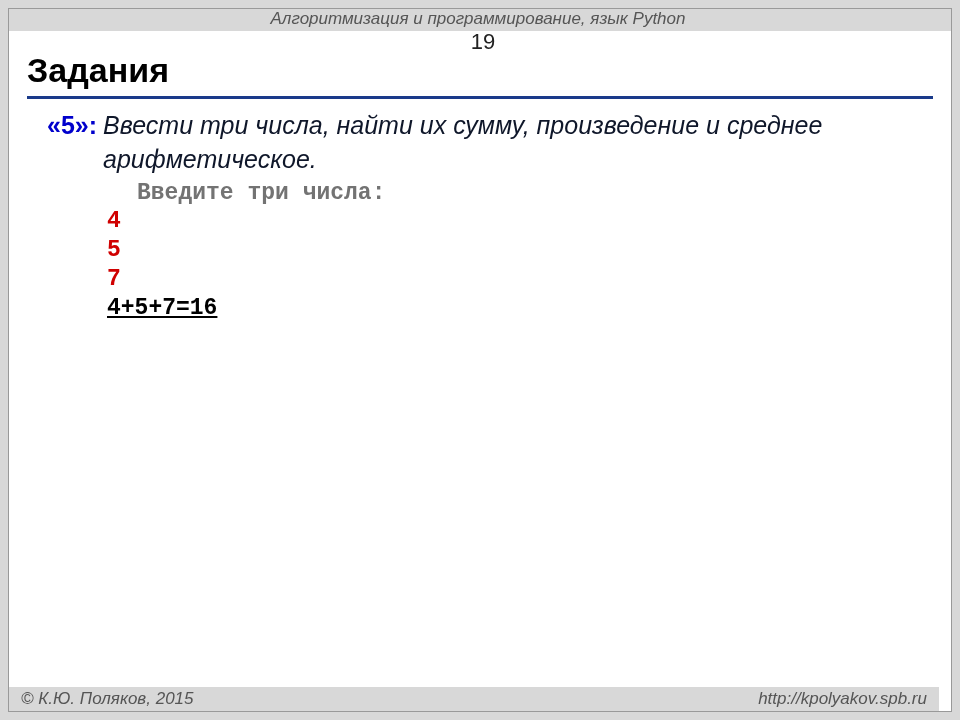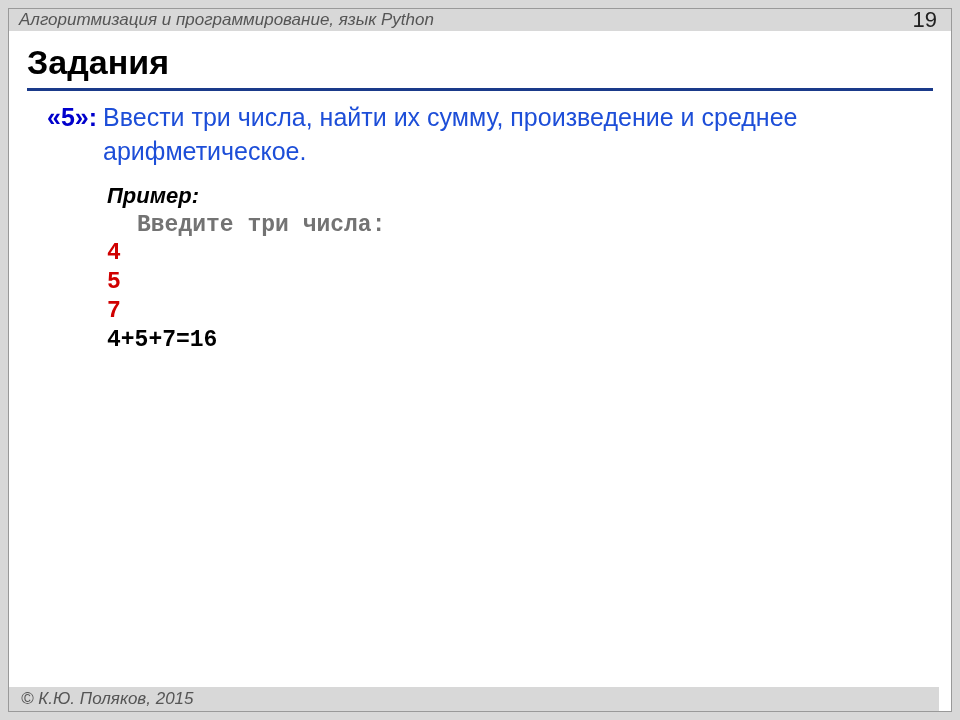--- a/index.html
+++ b/index.html
@@ -20,34 +20,35 @@
       background: #ffffff;
       border: 1px solid #999;
     }
     .top-bar {
       display: flex;
       justify-content: space-between;
       align-items: center;
       height: 22px;
       padding: 0 14px 0 10px;
       background: #d8d8d8;
+      flex-direction: column;
     }
     .course-title {
       font-style: italic;
       font-size: 17px;
       color: #555;
     }
     .page-num {
       font-size: 22px;
       font-weight: normal;
       color: #222;
       margin-left: 10px;
     }
     .header-area {
-      padding: 12px 18px 0 18px;
+      padding: 20px 18px 0 18px;
     }
     .slide-title {
       font-size: 34px;
       color: #000;
       font-weight: bold;
       padding-bottom: 6px;
       border-bottom: 3px solid #1a3a8a;
     }
     .content {
       padding: 10px 20px 0 38px;
@@ -57,22 +58,23 @@
       align-items: flex-start;
       font-size: 25px;
       line-height: 1.35;
     }
     .grade-label {
       color: #0000cc;
       font-weight: bold;
       white-space: nowrap;
     }
     .task-text {
-      color: #1d4ed8;
+      color: #0f172a;
       padding-left: 6px;
+      font-style: italic;
     }
     .example-label {
       font-style: italic;
       font-weight: bold;
       font-size: 22px;
       color: #000;
       margin-top: 14px;
       margin-left: 60px;
     }
     .code-block {
@@ -81,21 +83,21 @@
       font-weight: bold;
       margin-left: 60px;
       margin-top: 2px;
       line-height: 1.25;
     }
     .code-prompt {
       color: #737373;
       padding-left: 30px;
     }
     .code-red { color: #d00000; }
-    .code-black { color: #000; }
+    .code-black { color: #000; text-decoration: underline; }
     .footer {
       position: absolute;
       bottom: 0;
       left: 0;
       right: 12px;
       height: 24px;
       background: #d8d8d8;
       display: flex;
       justify-content: space-between;
       align-items: center;
@@ -117,27 +119,27 @@
   <div class="header-area">
     <div class="slide-title">Задания</div>
   </div>
 
   <div class="content">
     <div class="task-line">
       <span class="grade-label">«5»:</span>
       <span class="task-text">Ввести три числа, найти их сумму, произведение и среднее арифметическое.</span>
     </div>
 
-    <div class="example-label">Пример:</div>
 
     <div class="code-block">
       <div class="code-prompt">Введите три числа:</div>
       <div class="code-red">4</div>
       <div class="code-red">5</div>
       <div class="code-red">7</div>
       <div class="code-black">4+5+7=16</div>
     </div>
   </div>
 
   <div class="footer">
     <span>© К.Ю. Поляков, 2015</span>
+    <span>http://kpolyakov.spb.ru</span>
   </div>
 </div>
 
 </body></html>

